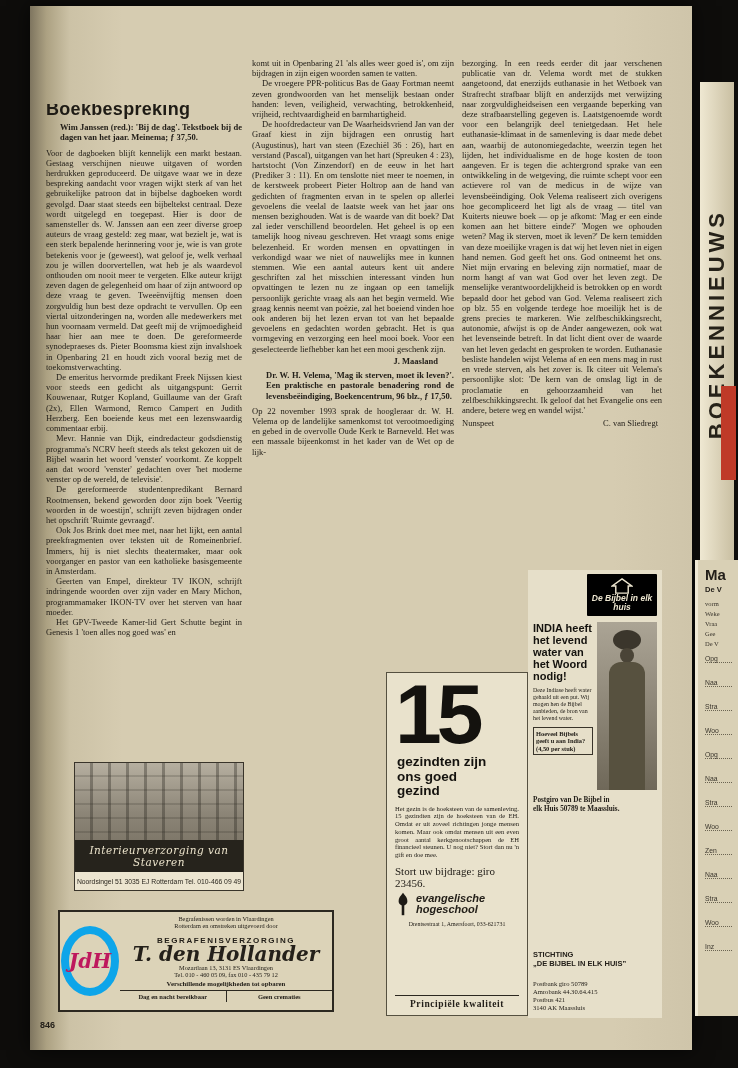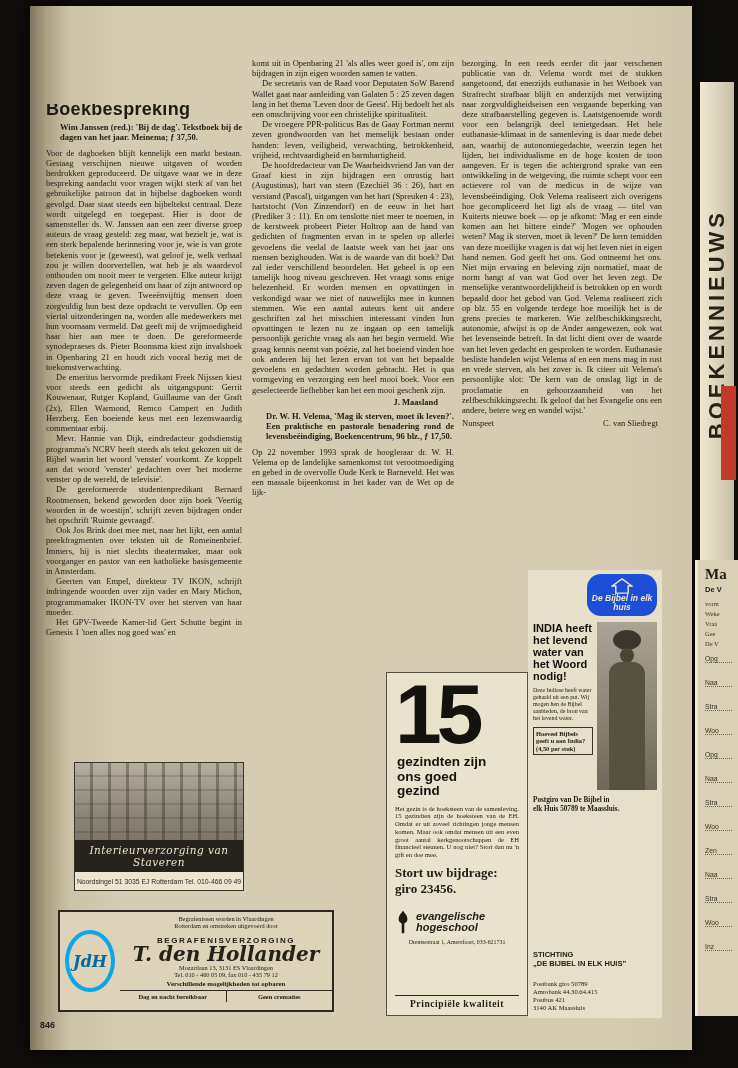--- a/index.html
+++ b/index.html
@@ -31,55 +31,55 @@
                 repeating-linear-gradient(180deg,transparent 0 12px,rgba(38,35,28,.18) 12px 14px);}
   .staveren-script{position:absolute;left:0;right:0;bottom:0;background:#26231c;color:#ece4cc;
      font-family:"DejaVu Serif",serif;font-style:italic;font-size:10.5px;letter-spacing:.5px;
      text-align:center;padding:4px 0;}
   .staveren-bar{height:18px;display:flex;align-items:center;justify-content:center;
      font-family:"Liberation Sans",sans-serif;font-size:6.8px;color:#2c2820;}
   
   .ad-hollander{position:absolute;left:28px;top:904px;width:276px;height:102px;background:#dcd3b8;
      border:2px solid #2c2820;display:flex;box-sizing:border-box;}
   .holl-logo{width:60px;display:flex;align-items:center;justify-content:center;}
-  .holl-oval{width:42px;height:54px;border:4px solid #0ea5e9;border-radius:50%;display:flex;
+  .holl-oval{width:42px;height:54px;border:8px solid #0ea5e9;border-radius:50%;display:flex;
      align-items:center;justify-content:center;font-family:"DejaVu Serif",serif;font-style:italic;
-     font-weight:bold;font-size:16px;color:#0369a1;}
+     font-weight:bold;font-size:20px;color:#be185d;}
   .holl-main{flex:1;display:flex;flex-direction:column;align-items:center;padding-top:3px;}
   .holl-intro{font-size:6.3px;line-height:7.4px;}
   .holl-caps{font-family:"Liberation Sans",sans-serif;font-weight:bold;font-size:8px;
      letter-spacing:1.6px;margin-top:6px;}
   .holl-name{font-family:"DejaVu Serif",serif;font-style:italic;font-weight:bold;font-size:20px;
      line-height:17px;margin:1px 0;}
   .holl-addr{font-size:6.3px;line-height:7.4px;}
   .holl-bold{font-weight:bold;font-size:6.8px;margin-top:1px;}
   .holl-bottom{display:flex;width:100%;border-top:1px solid #2c2820;margin-top:3px;}
   .holl-bottom span{flex:1;text-align:center;font-weight:bold;font-size:6.5px;padding:2px 0;}
   .holl-bottom span:first-child{border-right:1px solid #2c2820;}
   
   .ad-eh{position:absolute;left:356px;top:666px;width:142px;height:344px;background:#e9e2cc;
      border:1px solid #555040;box-sizing:border-box;display:flex;flex-direction:column;
      padding:2px 8px 6px 8px;}
   .eh-number{font-family:"Liberation Sans",sans-serif;font-weight:bold;font-size:84px;
      line-height:78px;letter-spacing:-5px;color:#14120e;}
   .eh-headline{font-family:"Liberation Sans",sans-serif;font-weight:bold;font-size:13.5px;
      line-height:14.5px;width:92px;margin:2px 0 6px 2px;color:#14120e;}
   .eh-body{font-size:6.6px;line-height:7.8px;text-align:justify;}
-  .eh-cta{font-weight:bold;font-size:13px;margin-top:6px;}
-  .eh-logo-row{display:flex;align-items:center;gap:5px;margin-top:12px;}
+  .eh-cta{font-weight:normal;font-size:11px;margin-top:6px;}
+  .eh-logo-row{display:flex;align-items:center;gap:5px;margin-top:2px;}
   .eh-flame{width:16px;height:26px;flex:0 0 auto;}
   .eh-logo-text{font-family:"Liberation Sans",sans-serif;font-style:italic;font-weight:bold;
      font-size:11px;line-height:11.5px;width:80px;}
   .eh-address{font-size:5.9px;text-align:center;margin-top:4px;}
   .eh-tagline{margin-top:auto;border-top:1.5px solid #2c2820;text-align:center;font-weight:bold;
      font-size:9.5px;letter-spacing:.6px;padding-top:3px;font-family:"Liberation Serif",serif;}
   
   .ad-bijbel{position:absolute;left:498px;top:564px;width:134px;height:448px;background:#e6dfc9;
      box-sizing:border-box;padding:4px 5px 6px 5px;display:flex;flex-direction:column;}
-  .bij-logo{align-self:flex-end;width:64px;background:#1d4ed8;border-radius:14px;color:#ece5cf;
+  .bij-logo{align-self:flex-end;width:64px;background:#000000;border-radius:1px;color:#ece5cf;
      display:flex;flex-direction:column;align-items:center;padding:4px 3px;margin-bottom:6px;}
   .bij-logo svg{width:22px;height:16px;}
   .bij-logo-text{font-family:"Liberation Sans",sans-serif;font-style:italic;font-weight:bold;
      font-size:8.5px;line-height:9px;text-align:center;}
   .bij-row{display:flex;gap:4px;}
   .bij-left{width:60px;}
   .bij-headline{font-family:"Liberation Sans",sans-serif;font-weight:bold;font-size:11px;
      line-height:12px;color:#14120e;margin-bottom:5px;}
   .bij-caption{font-size:5.9px;line-height:7px;margin-bottom:5px;}
   .bij-question{font-weight:bold;font-size:6.4px;line-height:7.4px;border:1px solid #39342a;
@@ -101,21 +101,21 @@
   
   .edge-strip{position:absolute;left:700px;top:82px;width:34px;height:484px;
      background:linear-gradient(90deg,#efe8d2,#c9bfa2);display:flex;align-items:center;
      justify-content:center;}
   .edge-label{writing-mode:vertical-rl;transform:rotate(180deg);
      font-family:"Liberation Sans",sans-serif;font-weight:bold;font-size:22px;letter-spacing:4px;
      color:#262219;white-space:nowrap;}
   .edge-red{position:absolute;left:721px;top:386px;width:15px;height:94px;background:#bf3a28;}
   .next-page{position:absolute;left:695px;top:560px;width:43px;height:456px;background:#d9d0b5;
      border-left:3px solid #efe9d5;box-sizing:border-box;padding:6px 0 0 7px;overflow:hidden;}
-  .np-big{font-family:Liberation Serif, serif;font-weight:bold;font-size:15px;margin-bottom:2px;}
+  .np-big{font-family:Liberation Sans, sans-serif;font-weight:bold;font-size:15px;margin-bottom:2px;}
   .np-sub{font-family:"Liberation Sans",sans-serif;font-weight:bold;font-size:7.5px;margin-bottom:6px;}
   .np-frags div{font-size:6.5px;margin-bottom:3px;color:#3a352c;}
   .np-fields{margin-top:8px;}
   .np-fields div{font-family:"Liberation Sans",sans-serif;font-size:6.8px;margin-bottom:16px;
      border-bottom:1px dotted #6b6452;width:27px;color:#3a352c;}
 </style>
 </head>
 <body>
 
 <div class="canvas">
@@ -131,21 +131,20 @@
           <p class="para">De gereformeerde studentenpredikant Bernard Rootmensen, bekend geworden door zijn boek 'Veertig woorden in de woestijn', schrijft zeven bijdragen onder het opschrift 'Ruimte gevraagd'.</p>
           <p class="para">Ook Jos Brink doet mee met, naar het lijkt, een aantal preekfragmenten over teksten uit de Romeinenbrief. Immers, hij is niet slechts theatermaker, maar ook voorganger en pastor van een katholieke basisgemeente in Amsterdam.</p>
           <p class="para">Geerten van Empel, direkteur TV IKON, schrijft indringende woorden over zijn vader en Mary Michon, programmamaker IKON-TV over het sterven van haar moeder.</p>
           <p class="para">Het GPV-Tweede Kamer-lid Gert Schutte begint in Genesis 1 'toen alles nog goed was' en</p>
         </div>
     </div>
 
     <div class="col col2">
       <div class="paras">
           <p class="para">komt uit in Openbaring 21 'als alles weer goed is', om zijn bijdragen in zijn eigen woorden samen te vatten.</p>
-          <p class="para">De secretaris van de Raad voor Deputaten SoW Barend Wallet gaat naar aanleiding van Galaten 5 : 25 zeven dagen lang in het thema 'Leven door de Geest'. Hij bedoelt het als een omschrijving voor een christelijke spiritualiteit.</p>
           <p class="para">De vroegere PPR-politicus Bas de Gaay Fortman neemt zeven grondwoorden van het menselijk bestaan onder handen: leven, veiligheid, verwachting, betrokkenheid, vrijheid, rechtvaardigheid en barmhartigheid.</p>
           <p class="para">De hoofdredacteur van De Waarheidsvriend Jan van der Graaf kiest in zijn bijdragen een onrustig hart (Augustinus), hart van steen (Ezechiël 36 : 26), hart en verstand (Pascal), uitgangen van het hart (Spreuken 4 : 23), hartstocht (Von Zinzendorf) en de eeuw in het hart (Prediker 3 : 11). En om tenslotte niet meer te noemen, in de kerstweek probeert Pieter Holtrop aan de hand van gedichten of fragmenten ervan in te spelen op allerlei gevoelens die veelal de laatste week van het jaar ons mensen bezighouden. Wat is de waarde van dit boek? Dat zal ieder verschillend beoordelen. Het geheel is op een tamelijk hoog niveau geschreven. Het vraagt soms enige belezenheid. Er worden mensen en opvattingen in verkondigd waar we niet of nauwelijks mee in kunnen stemmen. Wie een aantal auteurs kent uit andere geschriften zal het misschien interessant vinden hun opvattingen te lezen nu ze ingaan op een tamelijk persoonlijk gerichte vraag als aan het begin vermeld. Wie graag kennis neemt van poëzie, zal het boeiend vinden hoe ook anderen bij het lezen ervan tot van het bepaalde gevoelens en gedachten worden gebracht. Het is qua vormgeving en verzorging een heel mooi boek. Voor een geselecteerde liefhebber kan het een mooi geschenk zijn.</p>
         </div>
       <div class="sig">J. Maasland</div>
       <div class="credit">Dr. W. H. Velema, 'Mag ik sterven, moet ik leven?'. Een praktische en pastorale benadering rond de levensbeëindiging, Boekencentrum, 96 blz., ƒ 17,50.</div>
       <div class="paras">
           <p class="para">Op 22 november 1993 sprak de hoogleraar dr. W. H. Velema op de landelijke samenkomst tot verootmoediging en gebed in de overvolle Oude Kerk te Barneveld. Het was een massale bijeenkomst in het kader van de Wet op de lijk-</p>
         </div>
     </div>
 

